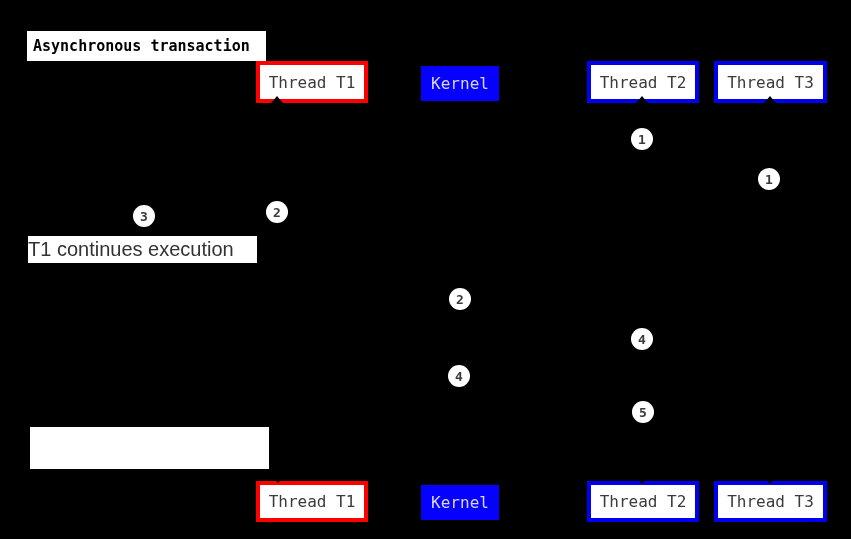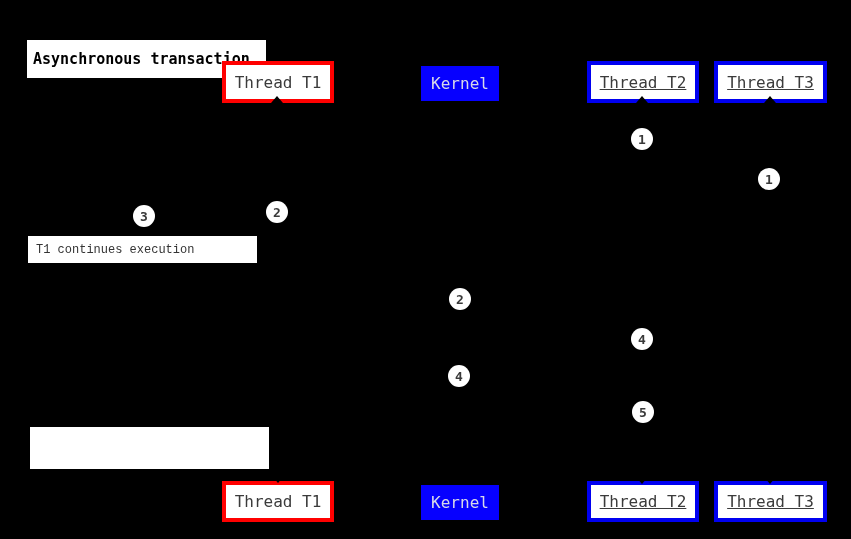--- a/index.html
+++ b/index.html
@@ -21,22 +21,22 @@
     position: absolute;
     box-sizing: border-box;
     background: var(--box-fill, #fff);
     color: var(--box-text, #3b3b3b);
     display: flex;
     align-items: center;
     justify-content: center;
     font-size: 16px;
     white-space: nowrap;
   }
-  .box.red-border  { border: 4px solid var(--thread-t1-border, #f00); }
-  .box.blue-border { border: 4px solid var(--thread-border, #0000f0); text-decoration: underline; }
+  .box.red-border  { border: 4px solid var(--thread-t1-border, #f00); margin-left: 34px; }
+  .box.blue-border { border: 4px solid var(--thread-border, #0000f0); }
   .box.kernel {
     background: var(--kernel-fill, #0600ff);
     color: var(--kernel-text, #d8d8e8);
     font-size: 16px;
     align-items: center;
   }
   .label-box {
     position: absolute;
     box-sizing: border-box;
     background: #fff;
@@ -45,23 +45,22 @@
     white-space: nowrap;
   }
   .title-box {
     color: var(--title-text, #000);
     font-weight: bold;
     font-size: 15px;
     padding-left: 6px;
   }
   .note-box {
     color: #333;
-    font-family: Liberation Mono, monospace;
-    font-size: 12px;
-    padding-left: 8px;
+    font-family: Liberation Sans, sans-serif;
+    font-size: 20px;
   }
   .empty-box {
     position: absolute;
     background: #fff;
   }
   .marker {
     position: absolute;
     width: 22px;
     height: 22px;
     border-radius: 50%;
@@ -90,21 +89,21 @@
     border-left: 6px solid transparent;
     border-right: 6px solid transparent;
     border-top: 7px solid #000;
   }
 </style>
 </head>
 <body>
 
 <div class="stage">
 
-  <div class="label-box title-box" style="left:27px; top:40px; width:239px; height:38px;">Asynchronous transaction</div>
+  <div class="label-box title-box" style="left:27px; top:31px; width:239px; height:30px;">Asynchronous transaction</div>
 
   <div class="box red-border" style="left:222px; top:61px; width:112px; height:42px;">
     <span>Thread T1</span>
   </div>
   <div class="box kernel" style="left:421px; top:66px; width:78px; height:35px;">
     <span>Kernel</span>
   </div>
   <div class="box blue-border" style="left:587px; top:61px; width:112px; height:42px;">
     <span>Thread T2</span>
   </div>

